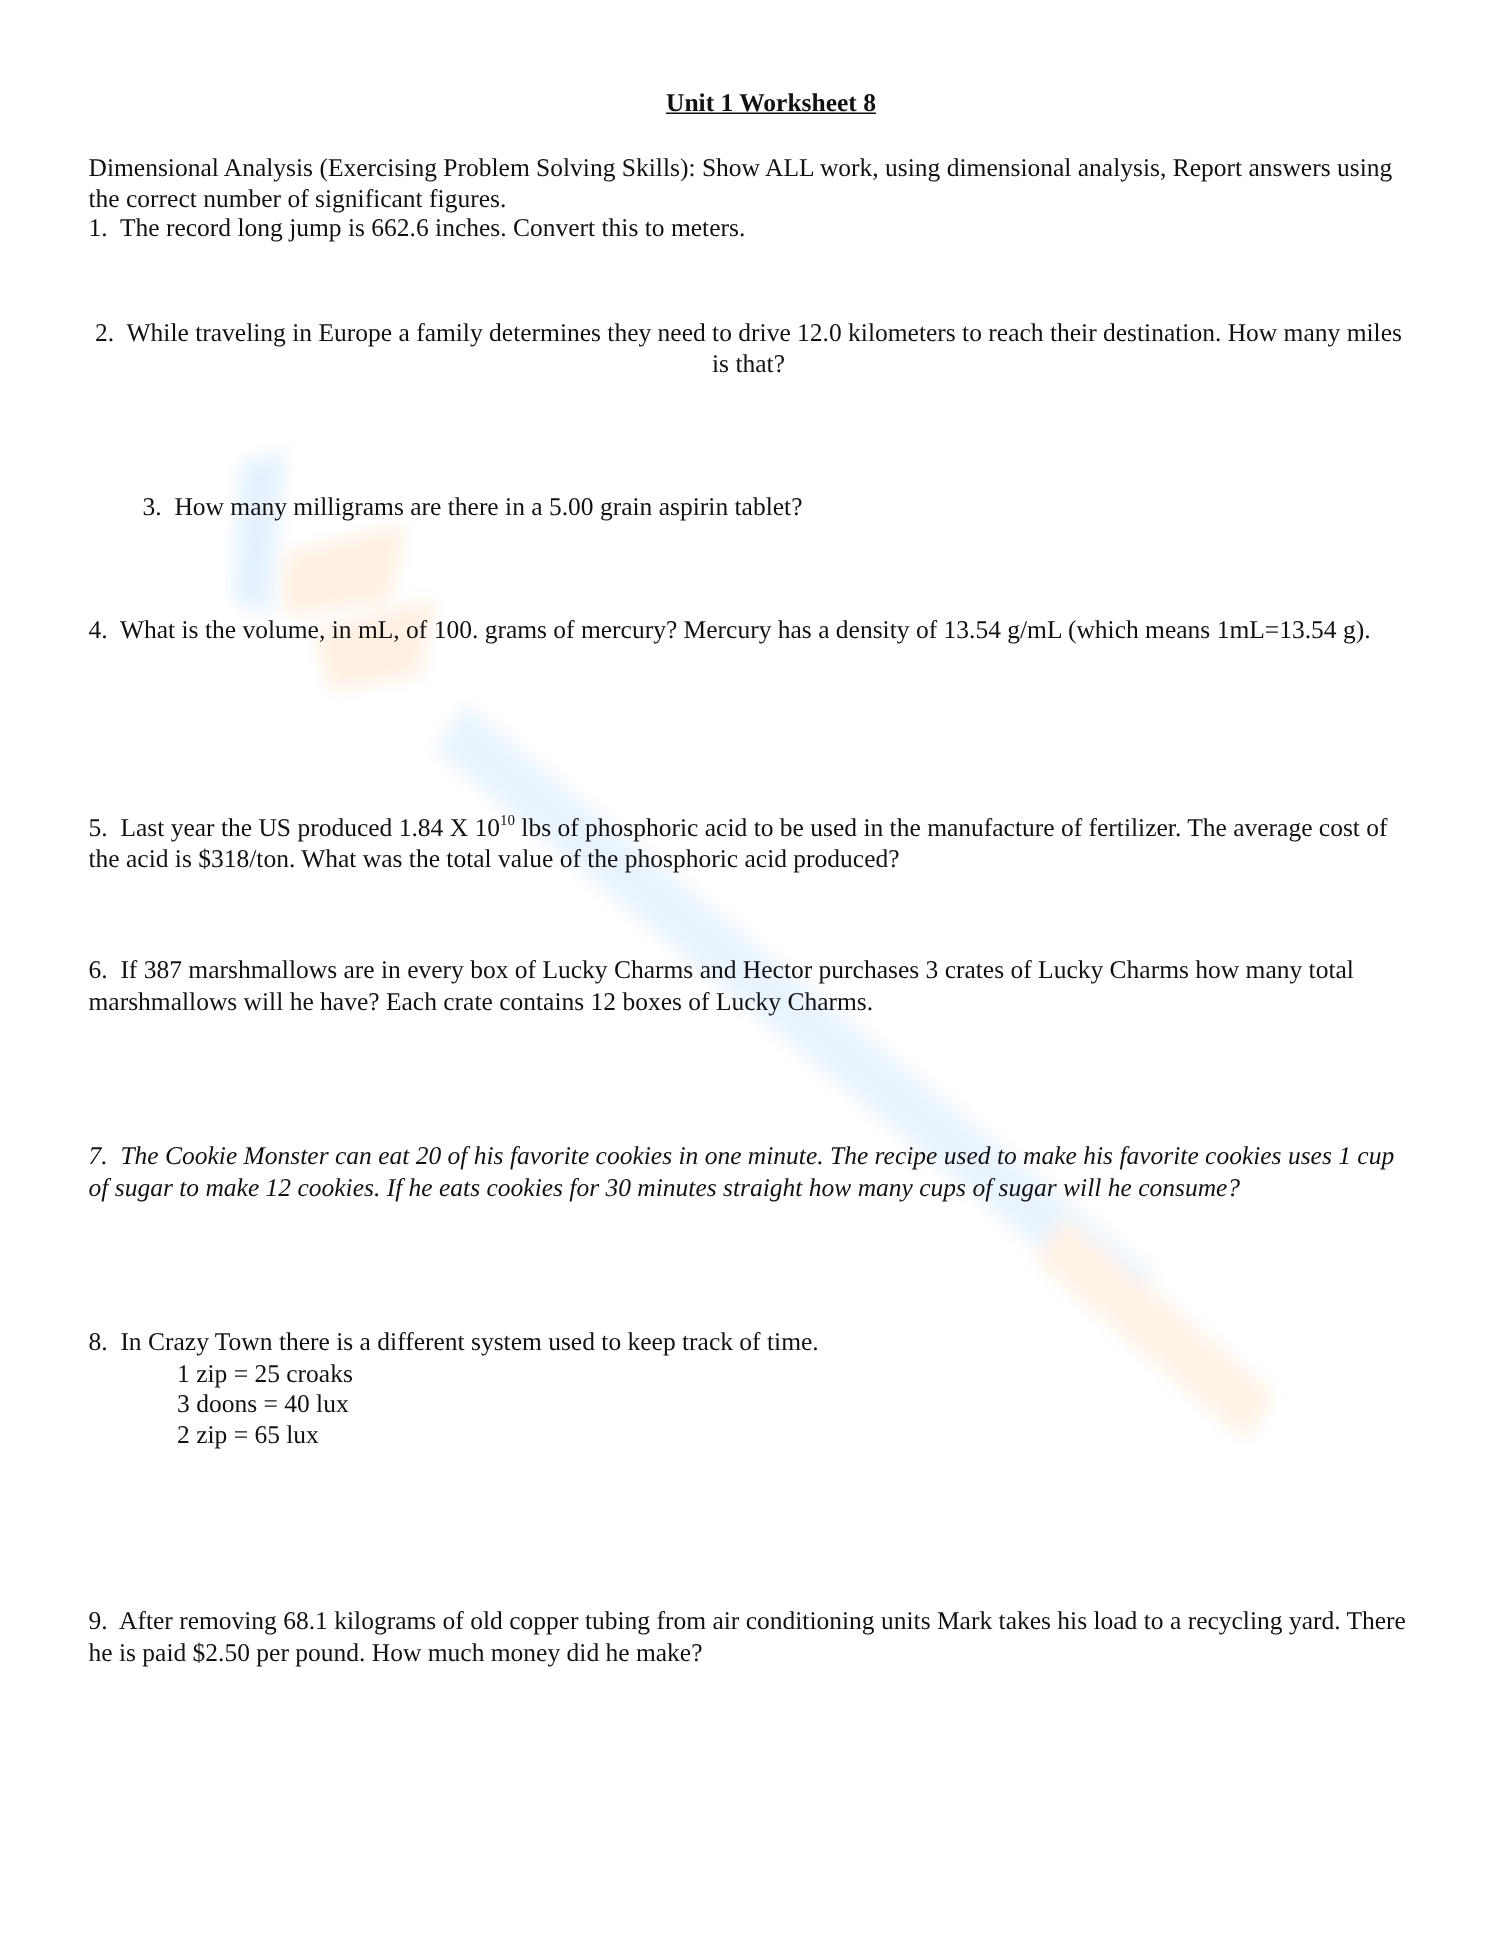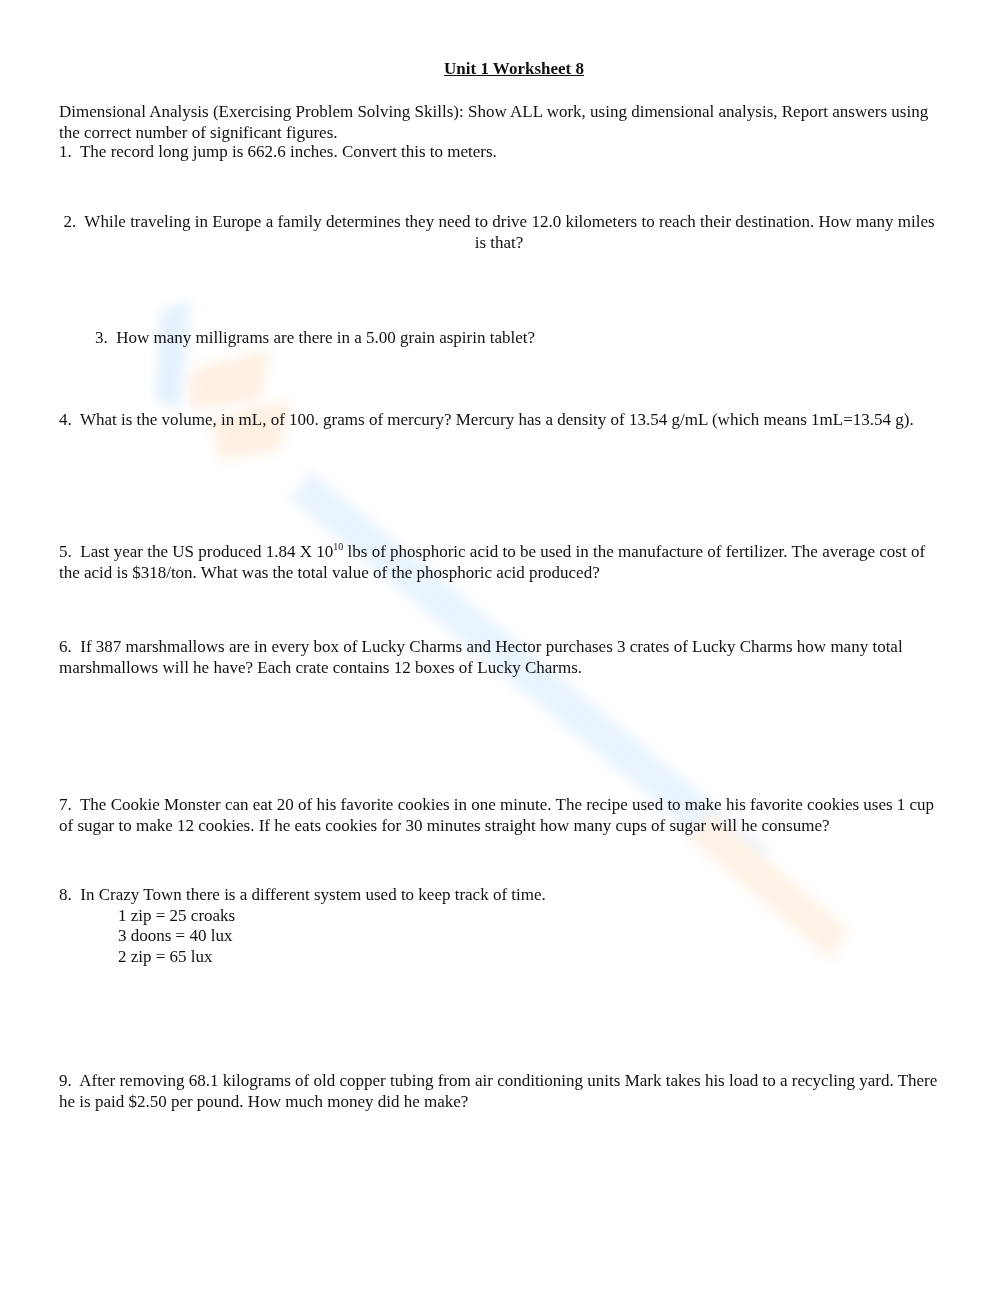--- a/index.html
+++ b/index.html
@@ -63,21 +63,21 @@
   </div>
   <div class="q" style="top:410px;">
     <span>4.</span>&nbsp; <span>What is the volume, in mL, of 100. grams of mercury?  Mercury has a density of 13.54 g/mL (which means 1mL=13.54 g).</span>
   </div>
   <div class="q" style="top:513px;margin-top:29px;">
     <span>5.</span>&nbsp; <span>Last year the US produced 1.84 X 10</span><sup>10</sup><span> lbs of phosphoric acid to be used in the manufacture of fertilizer.  The average cost of the acid is $318/ton.  What was the total value of the phosphoric acid produced?</span>
   </div>
   <div class="q" style="top:637px;">
     <span>6.</span>&nbsp; <span>If 387 marshmallows are in every box of Lucky Charms and Hector purchases 3 crates of Lucky Charms how many total marshmallows will he have?  Each crate contains 12 boxes of Lucky Charms.</span>
   </div>
-  <div class="q" style="top:795px;">
+  <div class="q" style="top:761px;font-style:italic;">
     <span>7.</span>&nbsp; <span>The Cookie Monster can eat 20 of his favorite cookies in one minute.  The recipe used to make his favorite cookies uses 1 cup of sugar to make 12 cookies.  If he eats cookies for 30 minutes straight how many cups of sugar will he consume?</span>
   </div>
   <div class="q" style="top:885px;">
     <span>8.</span>&nbsp; <span>In Crazy Town there is a different system used to keep track of time.</span>
     <span class="indent">1 zip = 25 croaks</span>
     <span class="indent">3 doons = 40 lux</span>
     <span class="indent">2 zip = 65 lux</span>
   </div>
   <div class="q" style="top:1071px;">
     <span>9.</span>&nbsp; <span>After removing 68.1 kilograms of old copper tubing from air conditioning units Mark takes his load to a recycling yard.  There he is paid $2.50 per pound.  How much money did he make?</span>

